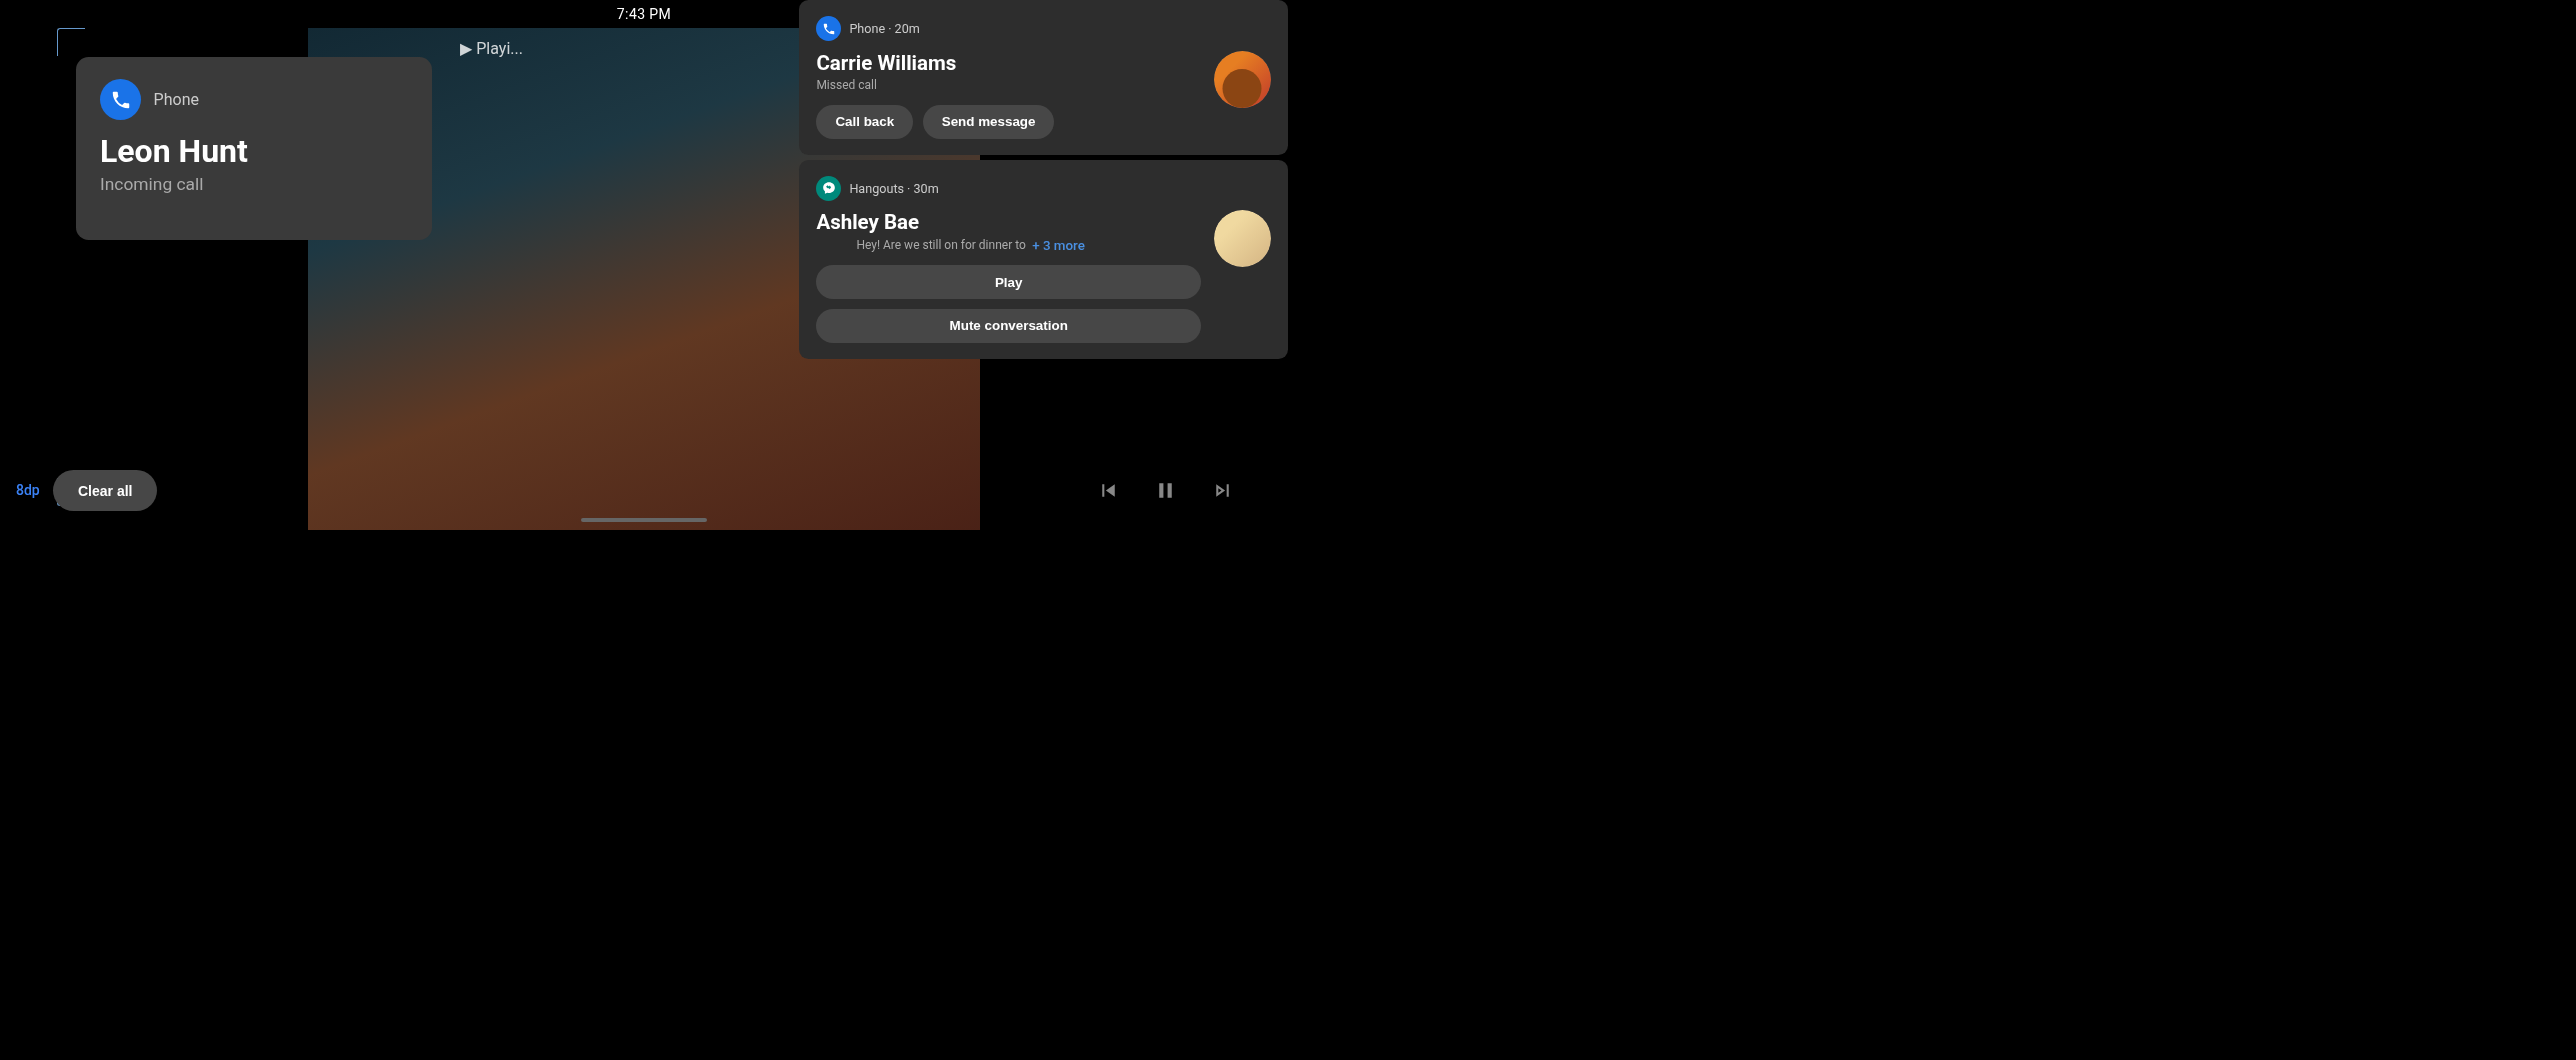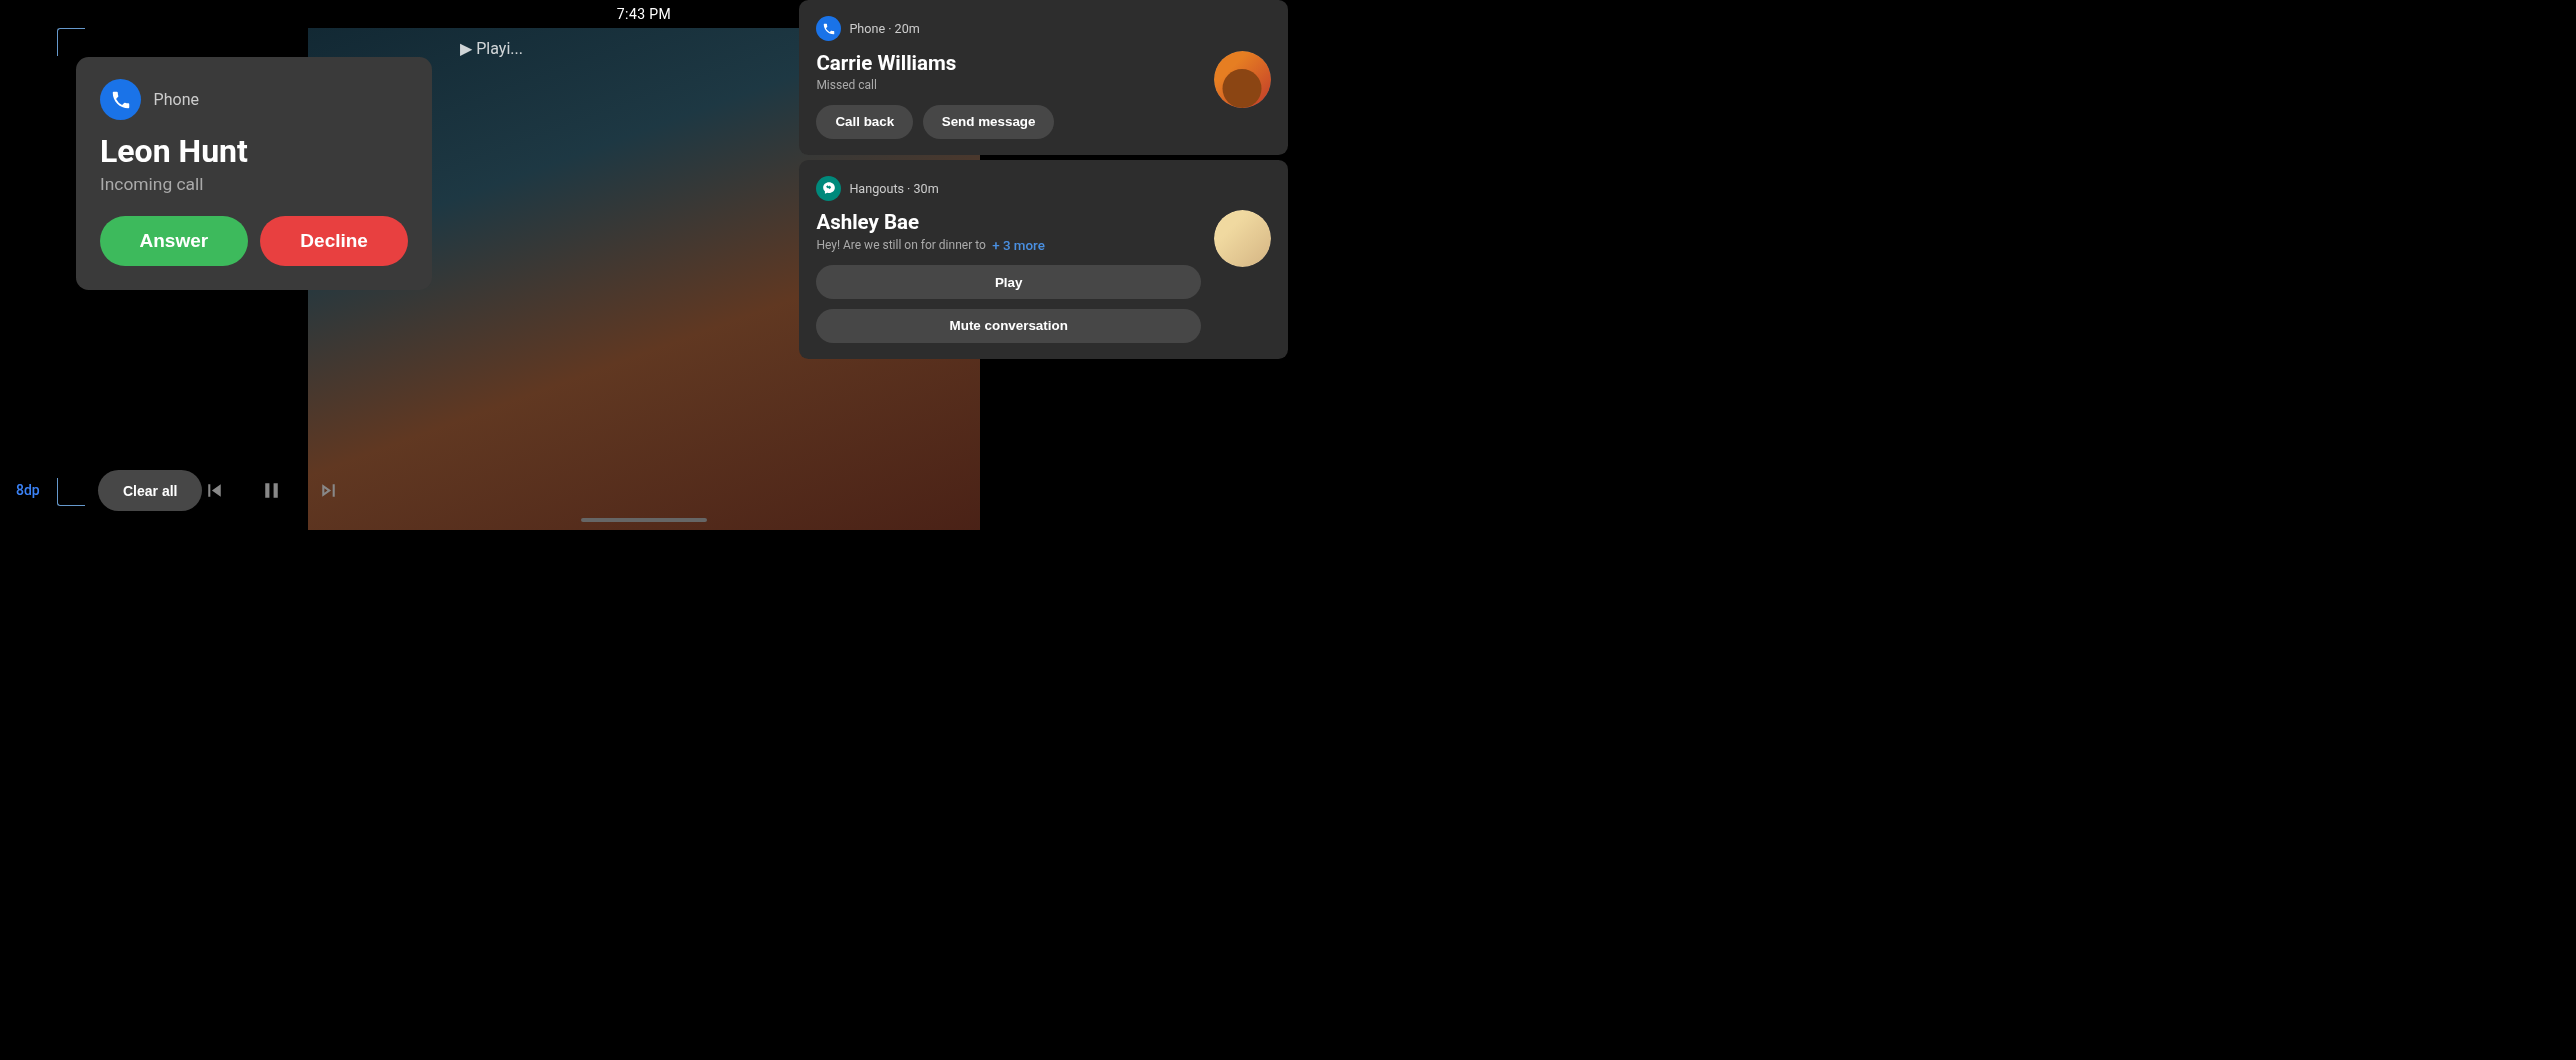--- a/index.html
+++ b/index.html
@@ -335,21 +335,22 @@
 
     
     .bottom-bar {
       position: absolute;
       bottom: 0;
       left: 0;
       right: 0;
       height: 79px;
       display: flex;
       align-items: center;
-      padding: 0 98px;
+      justify-content: space-between;
+      padding: 0 53px;
       z-index: 20;
     }
 
     .clear-all-btn {
       background: #474747;
       color: #fff;
       border: none;
       border-radius: 24px;
       padding: 12.6px 25px;
       font-size: 14px;
@@ -408,24 +409,20 @@
   <div class="card-header">
     <div class="phone-icon-circle">
       <svg viewBox="0 0 24 24">
         <path d="M6.62 10.79a15.05 15.05 0 006.59 6.59l2.2-2.2a1 1 0 011.01-.24c1.12.37 2.33.57 3.58.57a1 1 0 011 1V20a1 1 0 01-1 1C10.61 21 3 13.39 3 4a1 1 0 011-1h3.5a1 1 0 011 1c0 1.25.2 2.45.57 3.58a1 1 0 01-.24 1.01l-2.21 2.2z"></path>
       </svg>
     </div>
     <span class="card-header-title">Phone</span>
   </div>
   <div class="caller-name">Leon Hunt</div>
   <div class="call-status">Incoming call</div>
-  <div class="call-buttons">
-    <button class="btn-answer">Answer</button>
-    <button class="btn-decline">Decline</button>
-  </div>
 </div>
 
 <div class="notification-panel">
 
   <div class="notification-card">
     <div class="notif-header">
       <div class="notif-icon-phone">
         <svg viewBox="0 0 24 24">
           <path d="M6.62 10.79a15.05 15.05 0 006.59 6.59l2.2-2.2a1 1 0 011.01-.24c1.12.37 2.33.57 3.58.57a1 1 0 011 1V20a1 1 0 01-1 1C10.61 21 3 13.39 3 4a1 1 0 011-1h3.5a1 1 0 011 1c0 1.25.2 2.45.57 3.58a1 1 0 01-.24 1.01l-2.21 2.2z"></path>
         </svg>
@@ -453,21 +450,21 @@
         <svg viewBox="0 0 24 24">
           <path d="M12 2C6.48 2 2 6.02 2 11c0 2.63 1.16 5 3 6.63V22l4.13-2.07C10.37 20.29 11.17 20.37 12 20.37c5.52 0 10-4.02 10-8.98C22 6.02 17.52 2 12 2zm1.15 12.07L11.77 12.5H9.5L7 9.88l2.5-2.65 2.27 2.18 1.38-1.53 2.5 2.63-2.5 3.56z" fill="white"></path>
         </svg>
       </div>
       <span class="notif-app-name">Hangouts · 30m</span>
     </div>
     <div class="notif-content-row">
       <div class="notif-text-area">
         <div class="notif-contact-name">Ashley Bae</div>
         <div class="notif-subtitle-row">
-          <span class="notif-subtitle" style="margin-bottom:0;">Hey! Are we still on for dinner to</span>
+          <span class="notif-subtitle" style="margin-bottom:0;margin-left:40px;">Hey! Are we still on for dinner to</span>
           <span class="more-link">+ 3 more</span>
         </div>
         <div class="notif-buttons" style="margin-top:12.6px;flex-direction:column;">
           <button class="notif-btn">Play</button>
           <button class="notif-btn">Mute conversation</button>
         </div>
       </div>
       <div class="notif-avatar">
         <div class="avatar-placeholder-2"></div>
       </div>

